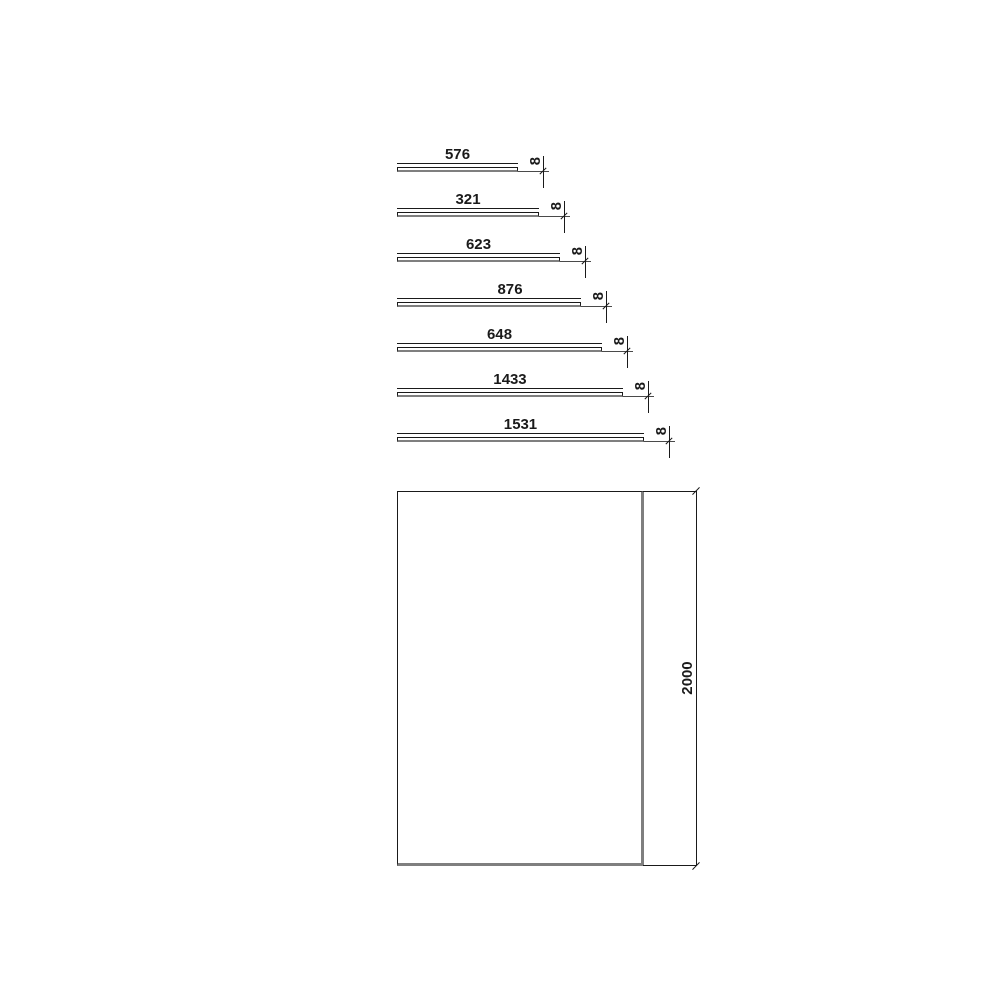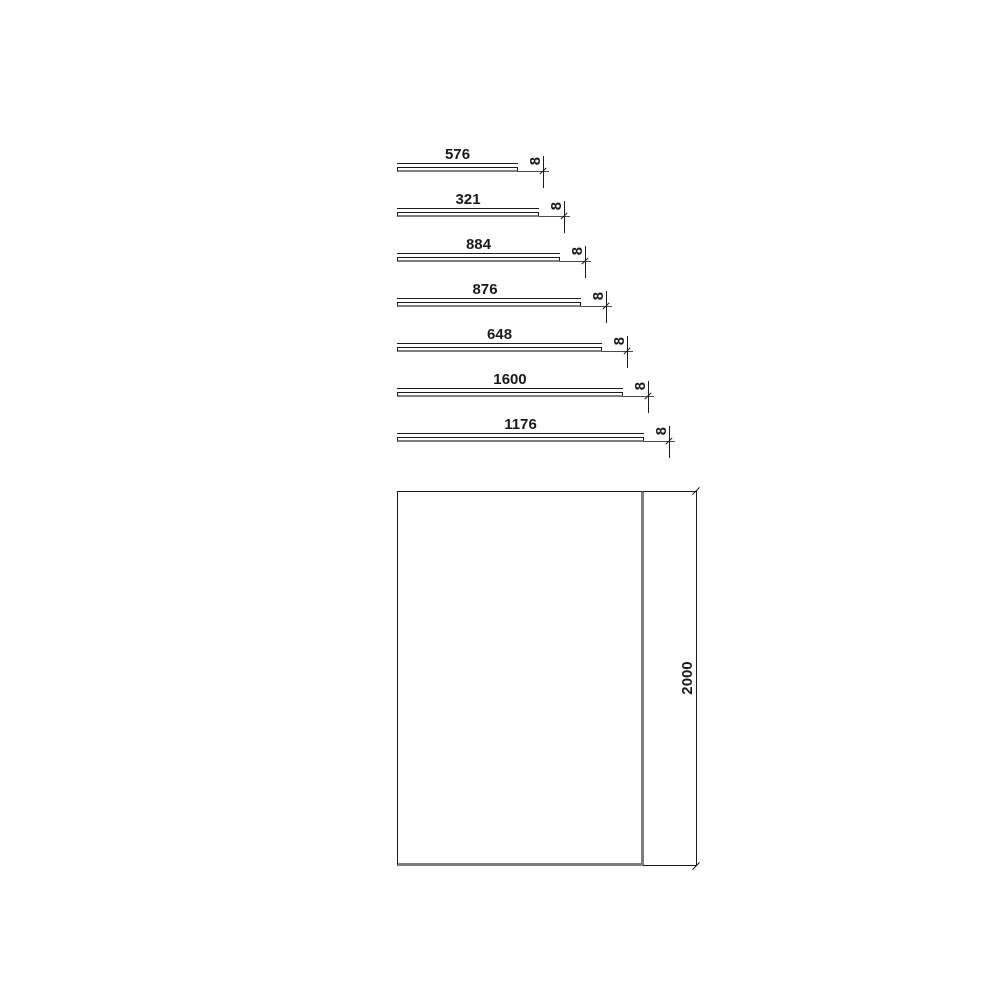--- a/index.html
+++ b/index.html
@@ -71,61 +71,61 @@
       <span class="dim-label w-label" style="left: 397px; width: 142px; top: 191px;">321</span>
       <div class="hline w-dimline" style="left: 397px; top: 208px; width: 142px;"></div>
       <div class="bar" style="left: 397px; top: 212px; width: 142px;"></div>
       <div class="hline ext" style="left: 539px; top: 216px; width: 31px; background: rgb(74, 74, 74);"></div>
       <div class="vline t-dimline" style="left: 564px; top: 201px; height: 32px;"></div>
       <div class="tick t-tick" style="left: 564px; top: 216px;"></div>
       <span class="dim-label rot t-label" style="left: 556px; top: 206px;">8</span>
     </div>
 
     <div class="bar-row">
-      <span class="dim-label w-label" style="left: 397px; width: 163px; top: 236px;">884</span>
+      <span class="dim-label w-label" style="left: 397px; width: 163px; top: 236px;">623</span>
       <div class="hline w-dimline" style="left: 397px; top: 253px; width: 163px;"></div>
       <div class="bar" style="left: 397px; top: 257px; width: 163px;"></div>
       <div class="hline ext" style="left: 560px; top: 261px; width: 31px; background: rgb(74, 74, 74);"></div>
       <div class="vline t-dimline" style="left: 585px; top: 246px; height: 32px;"></div>
       <div class="tick t-tick" style="left: 585px; top: 261px;"></div>
       <span class="dim-label rot t-label" style="left: 577px; top: 251px;">8</span>
     </div>
 
     <div class="bar-row">
-      <span class="dim-label w-label" style="left: 393px; width: 184px; top: 281px;">876</span>
+      <span class="dim-label w-label" style="left: 418px; width: 184px; top: 281px;">876</span>
       <div class="hline w-dimline" style="left: 397px; top: 298px; width: 184px;"></div>
       <div class="bar" style="left: 397px; top: 302px; width: 184px;"></div>
       <div class="hline ext" style="left: 581px; top: 306px; width: 31px; background: rgb(74, 74, 74);"></div>
       <div class="vline t-dimline" style="left: 606px; top: 291px; height: 32px;"></div>
       <div class="tick t-tick" style="left: 606px; top: 306px;"></div>
       <span class="dim-label rot t-label" style="left: 598px; top: 296px;">8</span>
     </div>
 
     <div class="bar-row">
       <span class="dim-label w-label" style="left: 397px; width: 205px; top: 326px;">648</span>
       <div class="hline w-dimline" style="left: 397px; top: 343px; width: 205px;"></div>
       <div class="bar" style="left: 397px; top: 347px; width: 205px;"></div>
       <div class="hline ext" style="left: 602px; top: 351px; width: 31px; background: rgb(74, 74, 74);"></div>
       <div class="vline t-dimline" style="left: 627px; top: 336px; height: 32px;"></div>
       <div class="tick t-tick" style="left: 627px; top: 351px;"></div>
       <span class="dim-label rot t-label" style="left: 619px; top: 341px;">8</span>
     </div>
 
     <div class="bar-row">
-      <span class="dim-label w-label" style="left: 397px; width: 226px; top: 371px;">1600</span>
+      <span class="dim-label w-label" style="left: 397px; width: 226px; top: 371px;">1433</span>
       <div class="hline w-dimline" style="left: 397px; top: 388px; width: 226px;"></div>
       <div class="bar" style="left: 397px; top: 392px; width: 226px;"></div>
       <div class="hline ext" style="left: 623px; top: 396px; width: 31px; background: rgb(74, 74, 74);"></div>
       <div class="vline t-dimline" style="left: 648px; top: 381px; height: 32px;"></div>
       <div class="tick t-tick" style="left: 648px; top: 396px;"></div>
       <span class="dim-label rot t-label" style="left: 640px; top: 386px;">8</span>
     </div>
 
     <div class="bar-row">
-      <span class="dim-label w-label" style="left: 397px; width: 247px; top: 416px;">1176</span>
+      <span class="dim-label w-label" style="left: 397px; width: 247px; top: 416px;">1531</span>
       <div class="hline w-dimline" style="left: 397px; top: 433px; width: 247px;"></div>
       <div class="bar" style="left: 397px; top: 437px; width: 247px;"></div>
       <div class="hline ext" style="left: 644px; top: 441px; width: 31px; background: rgb(74, 74, 74);"></div>
       <div class="vline t-dimline" style="left: 669px; top: 426px; height: 32px;"></div>
       <div class="tick t-tick" style="left: 669px; top: 441px;"></div>
       <span class="dim-label rot t-label" style="left: 661px; top: 431px;">8</span>
     </div>
   </div>
 
   <div>

